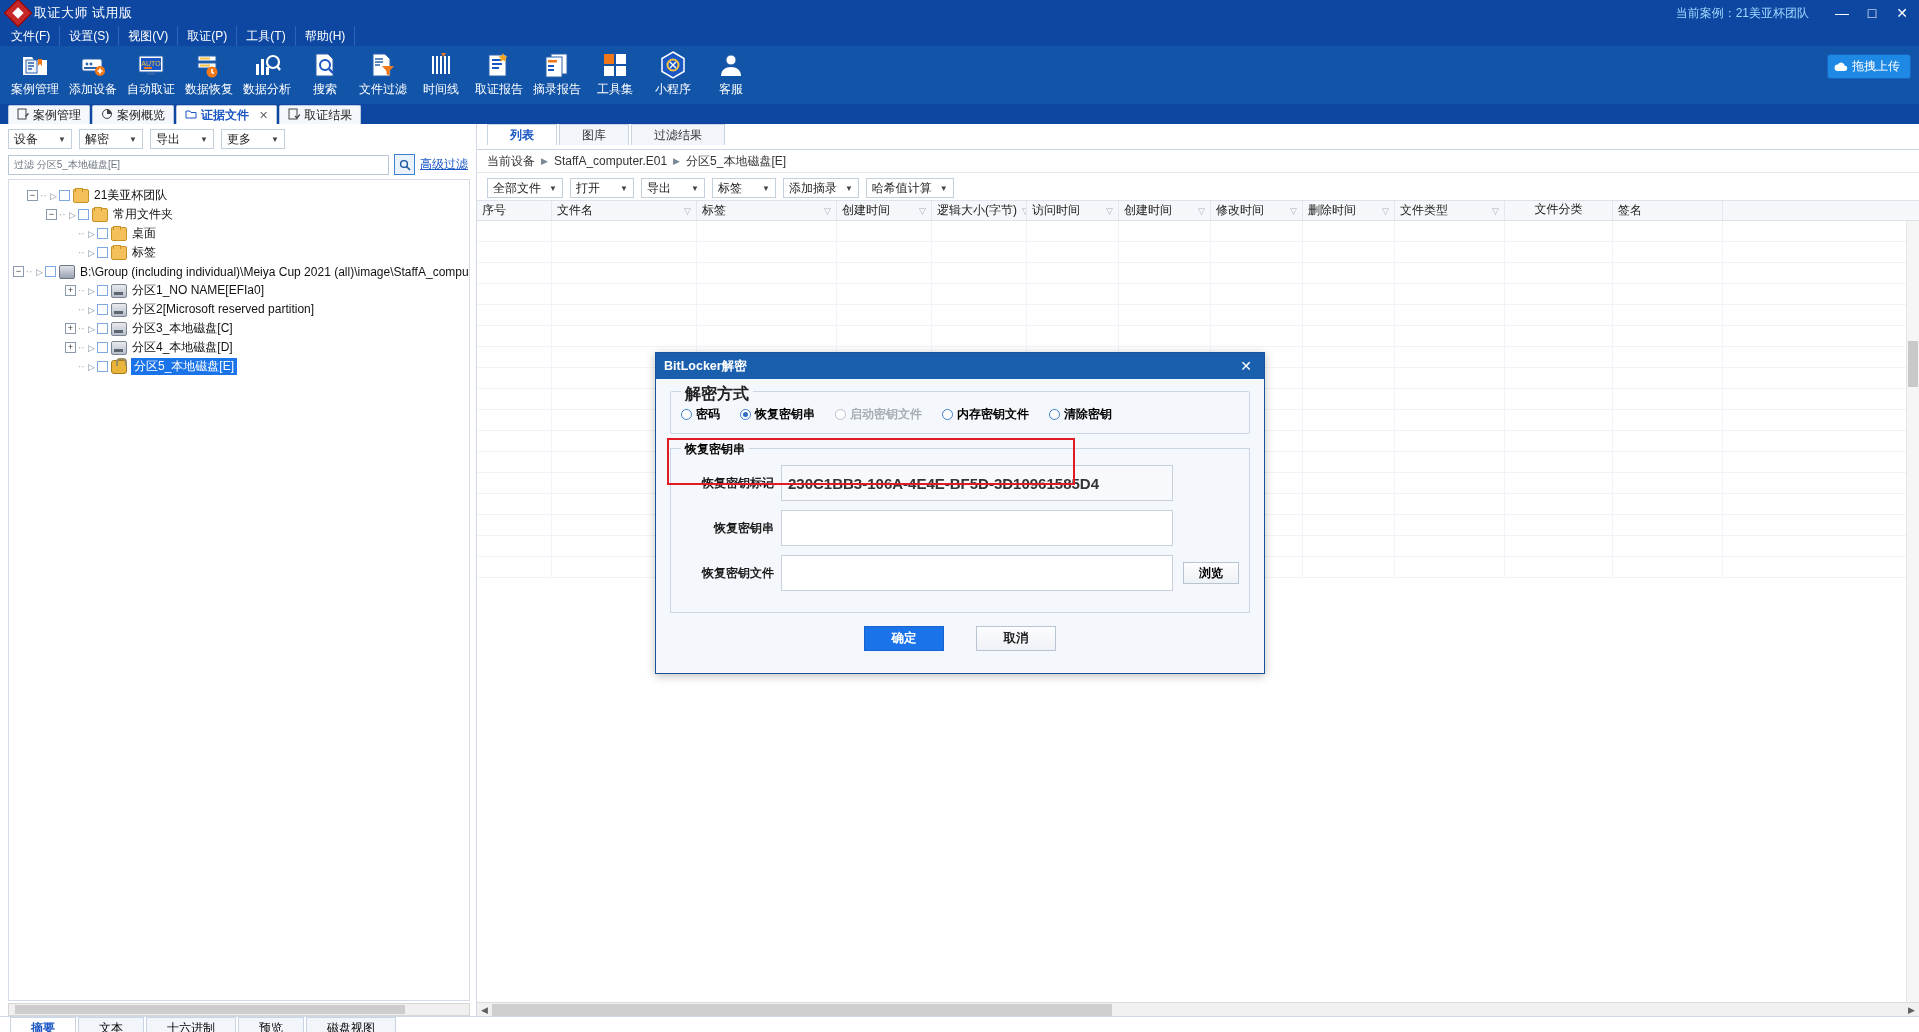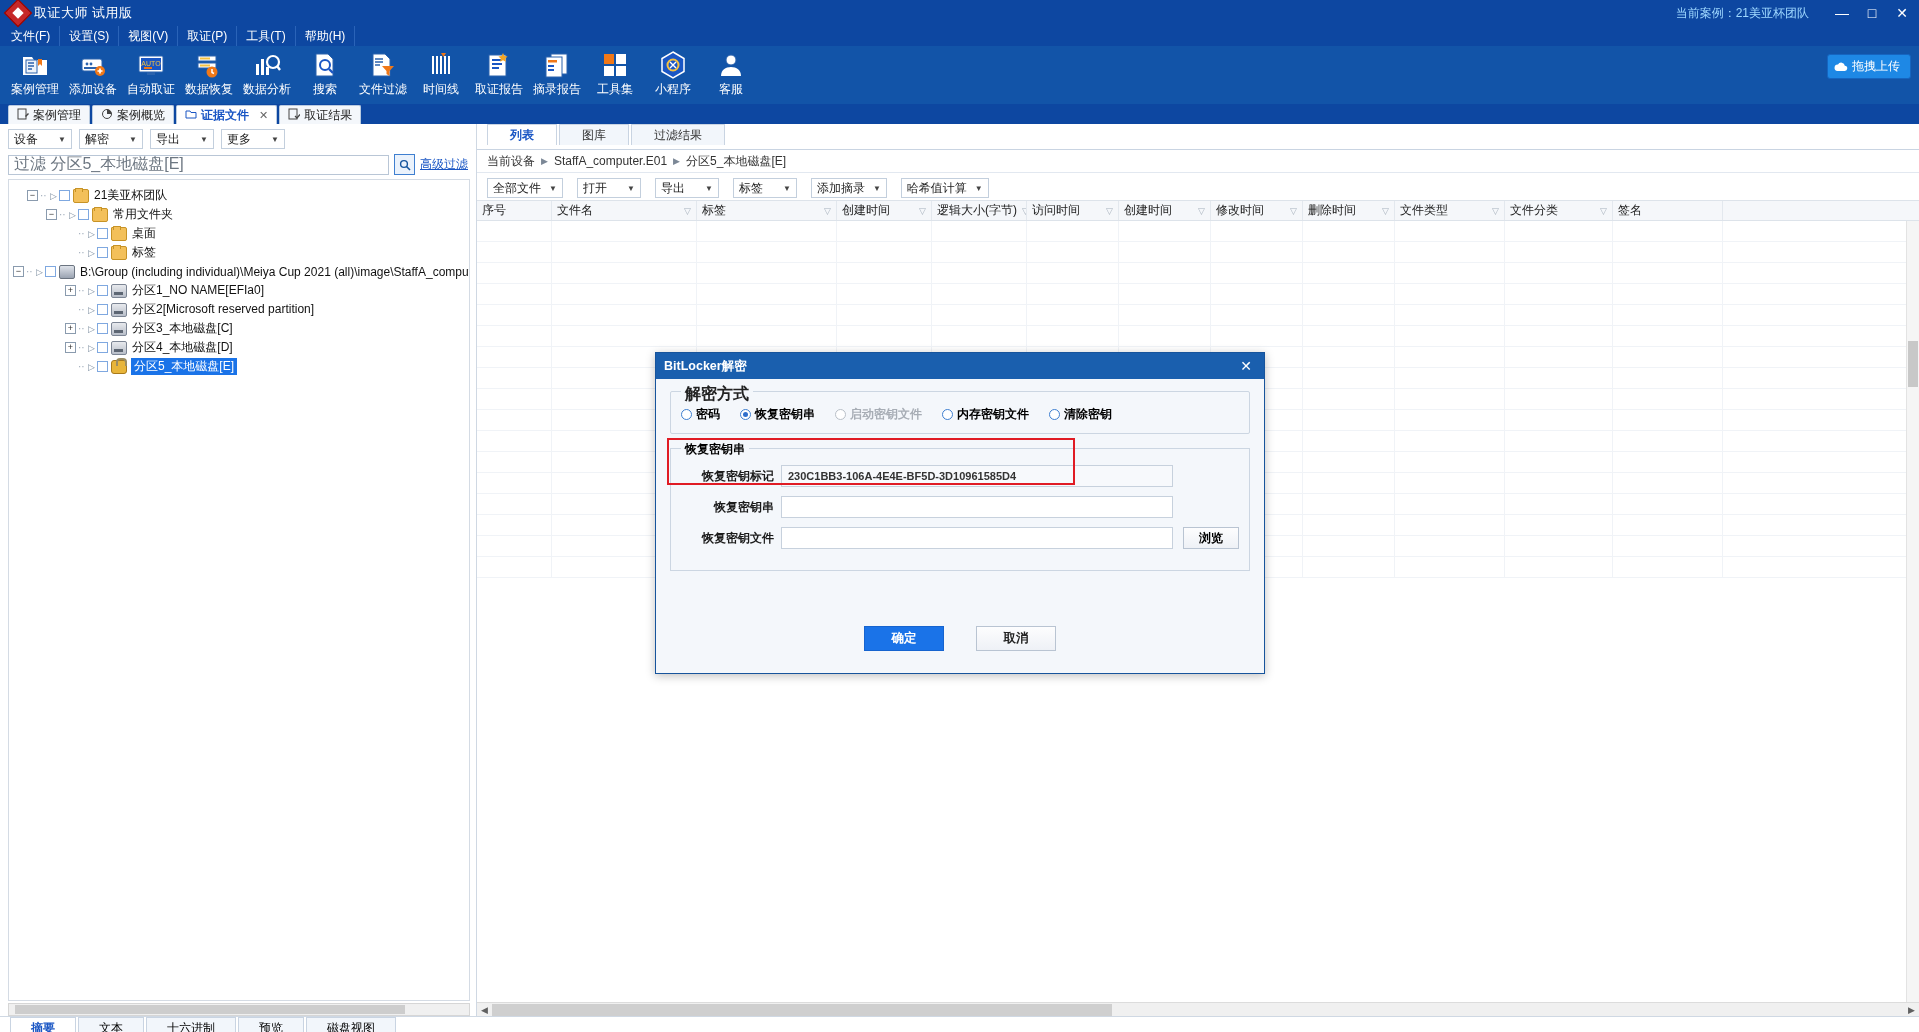--- a/index.html
+++ b/index.html
@@ -89,21 +89,21 @@
   .dd {
     height: 20px; min-width: 64px; border: 1px solid #c3cfdd; background: #fff;
     display: flex; align-items: center; justify-content: space-between;
     padding: 0 5px; font-size: 12px; color: #222;
   }
   .dd .caret { font-size: 8px; color: #444; margin-left: 8px; }
   
   .filt-row { display: flex; align-items: center; gap: 5px; padding: 3px 8px 4px 8px; }
   .filt-input {
     flex: 1; height: 20px; border: 1px solid #b9c6d6; background: #fff;
-    display: flex; align-items: center; padding: 0 5px; color: #6d7782; font-size: 16px;
+    display: flex; align-items: center; padding: 0 5px; color: #6d7782; font-size: 10px;
   }
   .srch-btn {
     width: 21px; height: 21px; border: 1px solid #3f7fd0; background: #eaf2fc;
     display: flex; align-items: center; justify-content: center;
   }
   .adv-link { color: #1a56c4; text-decoration: underline; font-size: 12px; }
   
   .treebox { flex: 1; border: 1px solid #d4dbe4; margin: 0 6px 0 8px; overflow: hidden;
              position: relative; background: #fff; }
   .tree { padding: 6px 4px; font-size: 12px; color: #111; }
@@ -136,21 +136,21 @@
   
   .rtabs { height: 26px; display: flex; align-items: flex-start; padding-left: 10px;
            border-bottom: 1px solid #c9d4e2; background: #fff; }
   .rtab { height: 21px; padding: 0 22px; border: 1px solid #c9d4e2; border-bottom: none;
           background: #f2f6fb; display: flex; align-items: center; font-size: 12px;
           margin-right: 2px; color: #333; }
   .rtab.active { background: #fff; color: #1a56c4; font-weight: bold; }
   .crumbs { height: 23px; display: flex; align-items: center; gap: 6px; padding: 0 10px;
             font-size: 12px; color: #333; border-bottom: 1px solid #e2e8f0; }
   .crumbs .sep { color: #7b8796; font-size: 9px; }
-  .rt-toolbar { height: 27px; display: flex; align-items: center; gap: 14px; padding: 3px 10px 0 10px; }
+  .rt-toolbar { height: 27px; display: flex; align-items: center; gap: 7px; padding: 3px 10px 0 10px; }
   .grid-head { height: 21px; display: flex; background: #f5f7fa; border-top: 1px solid #dde3ea;
                border-bottom: 1px solid #dde3ea; font-size: 12px; color: #222; }
   .gh { display: flex; align-items: center; justify-content: space-between;
         border-right: 1px solid #e3e8ee; padding: 0 5px; white-space: nowrap; overflow: hidden; }
   .gh .fun { color: #a8b2bd; font-size: 9px; margin-left: 5px; }
   .grid-body { flex: 1; position: relative; background: #fff; overflow: hidden; }
   .grow { height: 21px; border-bottom: 1px solid #f0f3f7; display: flex; }
   .gcell { border-right: 1px solid #f0f3f7; }
   .rscroll { position: absolute; right: 0; top: 0; width: 13px; height: 100%;
              background: #f5f5f5; border-left: 1px solid #e3e3e3; }
@@ -189,22 +189,22 @@
   .rdot.on::after { content:""; position: absolute; left: 2px; top: 2px; width: 5px; height: 5px;
           border-radius: 50%; background: #2f6fcc; }
   .rdot.off-dis { border-color: #b9c0c8; }
   .radio.dis { color: #a7adb5; }
   .keybox { margin: 14px 14px 0 14px; border: 1px solid #ccd6e2; position: relative;
             padding: 16px 10px 12px 10px; }
   .kb-legend { position: absolute; top: -8px; left: 10px; background: #f4f7fb; padding: 0 4px;
                font-size: 12px; }
   .frow { display: flex; align-items: center; margin-bottom: 9px; }
   .flabel { width: 100px; text-align: right; padding-right: 7px; font-size: 12px; color: #1b1b1b; }
-  .finput { flex: 1; height: 22px; border: 1px solid #c7d1dd; background: #fff;
-            display: flex; align-items: center; padding: 0 6px; font-size: 11px; color: #222; }
+  .finput { flex: 1; height: 36px; border: 1px solid #c7d1dd; background: #fff;
+            display: flex; align-items: center; padding: 0 6px; font-size: 15px; color: #222; }
   .finput.readonly { background: #f7f9fc; color: #333; }
   .browse { width: 56px; height: 22px; margin-left: 10px; border: 1px solid #b9c4d2;
             background: linear-gradient(#fdfdfe,#eef1f6); display: flex; align-items: center;
             justify-content: center; font-size: 12px; }
   .redbox { position: absolute; left: 667px; top: 438px; width: 408px; height: 47px;
             border: 2px solid #e01b24; pointer-events: none; }
   .dlg-btns { position: absolute; left: 0; right: 0; bottom: 22px; display: flex;
               justify-content: center; gap: 32px; }
   .btn-ok { width: 80px; height: 25px; background: #1a73e8; color: #fff; border: 1px solid #1664cf;
             display: flex; align-items: center; justify-content: center; font-size: 12.5px; }
@@ -611,21 +611,21 @@
           <span class="fun">▽</span>
         </div>
         <div class="gh" style="width: 92px;">
           <span>删除时间</span>
           <span class="fun">▽</span>
         </div>
         <div class="gh" style="width: 110px;">
           <span>文件类型</span>
           <span class="fun">▽</span>
         </div>
-        <div class="gh" style="width: 108px;">
+        <div class="gh" style="width: 108px; flex-direction: column;">
           <span>文件分类</span>
           <span class="fun">▽</span>
         </div>
         <div class="gh" style="width: 110px;">
           <span>签名</span>
         </div>
       </div>
 
     <div class="grid-body" id="gridbody">
         <div class="grow">

